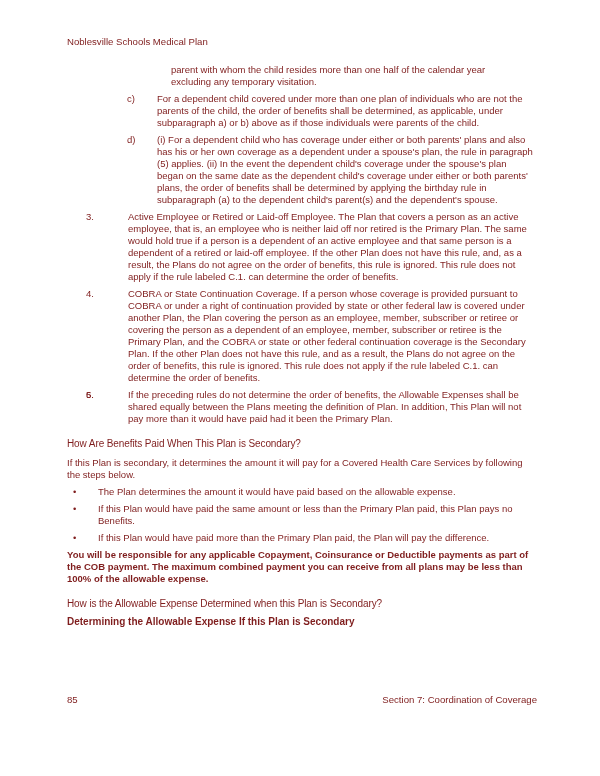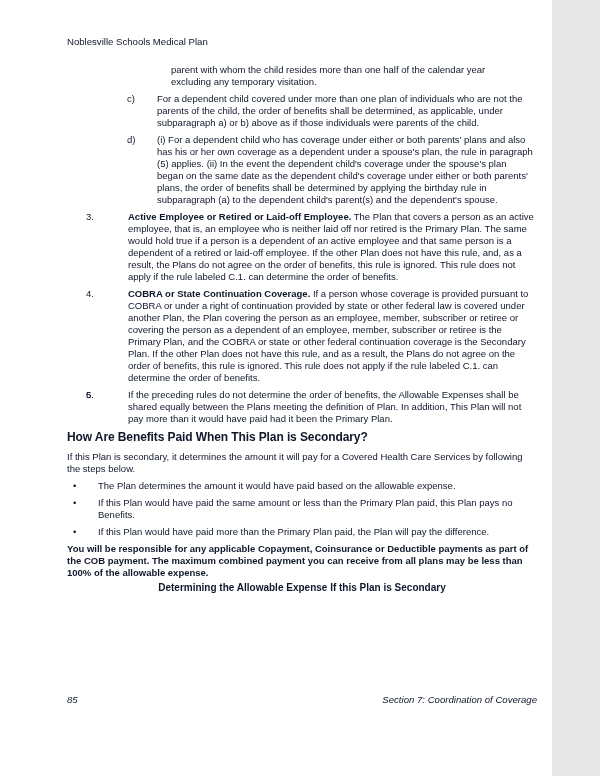--- a/index.html
+++ b/index.html
@@ -1,22 +1,22 @@
 <!DOCTYPE html>
 <html><head>
 <meta charset="utf-8">
 <style>
   html, body { margin: 0; padding: 0; background: #e8e8e8; }
   .page {
     position: relative;
-    width: 552px;
+    width: 600px;
     height: 776px;
     background: #ffffff;
     font-family: "Liberation Sans", "DejaVu Sans", sans-serif;
-    color: #0f172a;
+    color: #7f1d1d;
     overflow: hidden;
     box-sizing: border-box;
   }
   .content {
     position: absolute;
     left: 67px;
     top: 36px;
     width: 470px;
   }
   .doc-header {
@@ -36,26 +36,26 @@
     line-height: 12px;
   }
   .outline-item .item-label {
     position: absolute;
     top: 0;
   }
   .lettered .item-label { left: 60px; }
   .lettered .item-text { margin-left: 90px; width: 377px; }
   .numbered .item-label { left: 19px; }
   .numbered .item-text { margin-left: 61px; width: 408px; }
-  .bold { font-weight: bold; }
+  .bold { font-weight: normal; }
   .section-heading {
-    margin-top: 3px;
-    font-size: 12px;
+    margin-top: 9px;
+    font-size: 10px;
     line-height: 19px;
-    font-weight: bold;
+    font-weight: normal;
     letter-spacing: -0.1px;
   }
   .intro-para { margin-top: 4px; width: 470px; }
   .bullet-item {
     position: relative;
     margin-top: 5px;
     font-size: 9.5px;
     line-height: 12px;
   }
   .bullet-item .bullet-marker {
@@ -63,32 +63,30 @@
     left: 6px;
     top: 0;
   }
   .bullet-item .bullet-text { margin-left: 31px; width: 438px; }
   .closing-para { margin-top: 5px; width: 470px; font-weight: bold; }
   .sub-heading {
     margin-top: 2px;
     font-size: 10px;
     font-weight: bold;
     line-height: 13px;
-    text-align: center;
   }
   .doc-footer {
     position: absolute;
     left: 67px;
     top: 694px;
     width: 470px;
     display: flex;
     justify-content: space-between;
     font-size: 9.6px;
     line-height: 12px;
-    font-style: italic;
   }
 </style>
 </head>
 <body>
 
 <div class="page">
   <div class="content">
 
     <div class="doc-header">Noblesville Schools Medical Plan</div>
 
@@ -137,20 +135,21 @@
       <div class="bullet-text">If this Plan would have paid the same amount or less than the Primary Plan paid, this Plan pays no Benefits.</div>
     </div>
 
     <div class="bullet-item">
       <span class="bullet-marker">•</span>
       <div class="bullet-text">If this Plan would have paid more than the Primary Plan paid, the Plan will pay the difference.</div>
     </div>
 
     <div class="para closing-para">You will be responsible for any applicable Copayment, Coinsurance or Deductible payments as part of the COB payment. The maximum combined payment you can receive from all plans may be less than 100% of the allowable expense.</div>
 
+    <div class="section-heading">How is the Allowable Expense Determined when this Plan is Secondary?</div>
 
     <div class="sub-heading">Determining the Allowable Expense If this Plan is Secondary</div>
 
   </div>
 
   <div class="doc-footer">
     <span>85</span>
     <span>Section 7: Coordination of Coverage</span>
   </div>
 </div>

